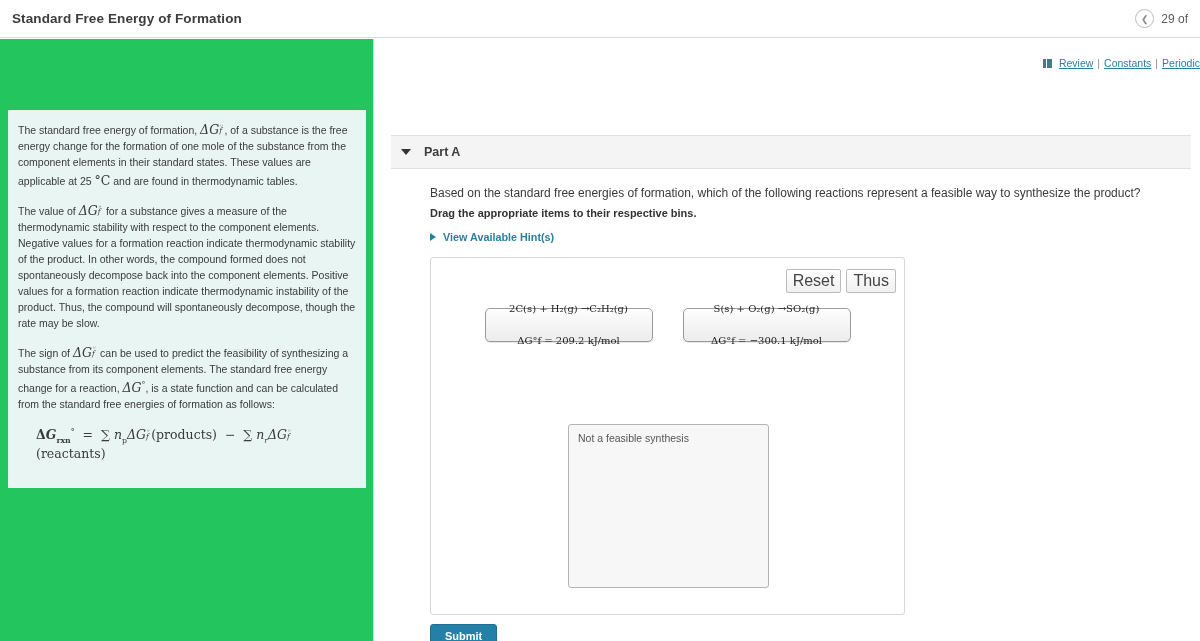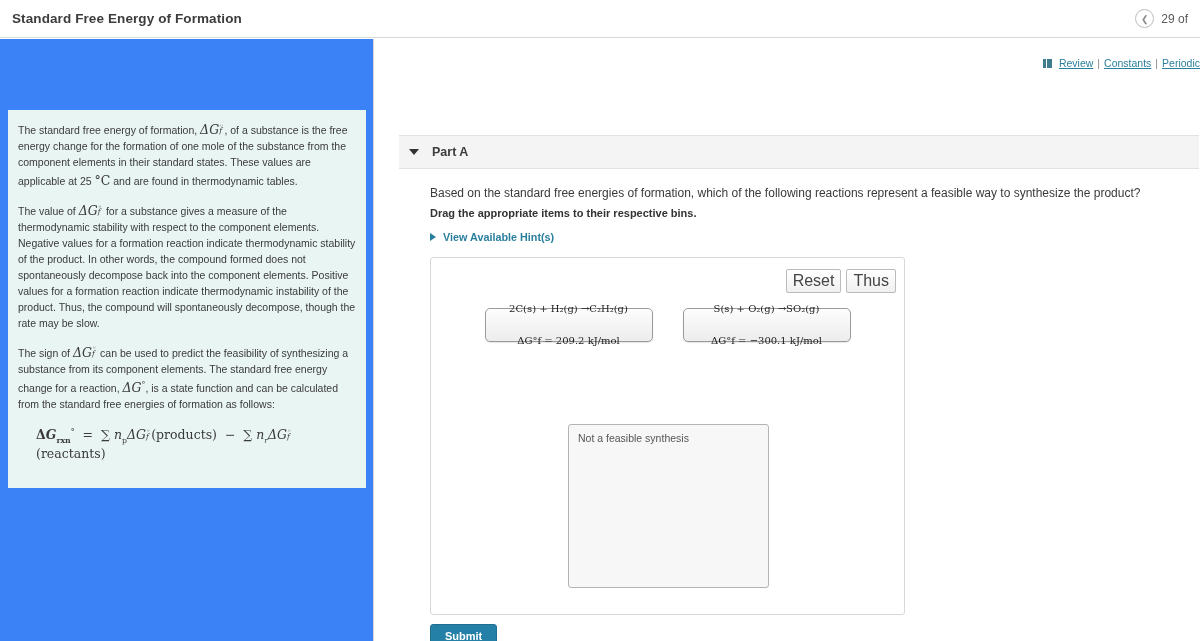--- a/index.html
+++ b/index.html
@@ -60,21 +60,21 @@
     font-size: 12px;
     color: #5a5a5a;
   }
 
   
   .sidebar {
     position: absolute;
     left: 0; top: 39px;
     width: 374px;
     height: 602px;
-    background: #3b82f6;
+    background: #22c55e;
     border-right: 1px solid #d6d6d6;
     box-sizing: border-box;
   }
   .sidebar-card {
     position: absolute;
     left: 8px; top: 71px;
     width: 358px;
     background: #e9f5f3;
     padding: 10px 10px 12px 10px;
     box-sizing: border-box;
@@ -156,21 +156,21 @@
   .toollinks a {
     color: #2b7f9e;
     text-decoration: underline;
     cursor: pointer;
   }
   .toollinks .sep { color: #8a8a8a; }
 
   
   .part-header {
     position: absolute;
-    left: 24px; top: 96px;
+    left: 16px; top: 96px;
     width: 800px;
     height: 34px;
     background: #f4f4f4;
     border-top: 1px solid #e2e2e2;
     border-bottom: 1px solid #e2e2e2;
     box-sizing: border-box;
     text-decoration: underline;
   }
   .tri-down {
     position: absolute;

